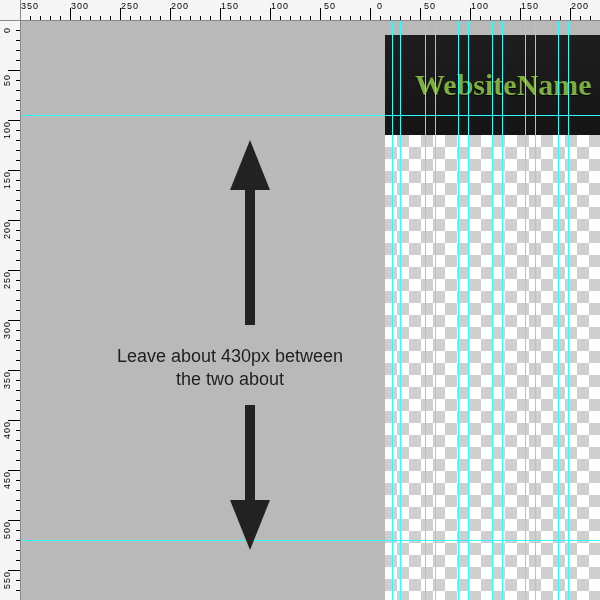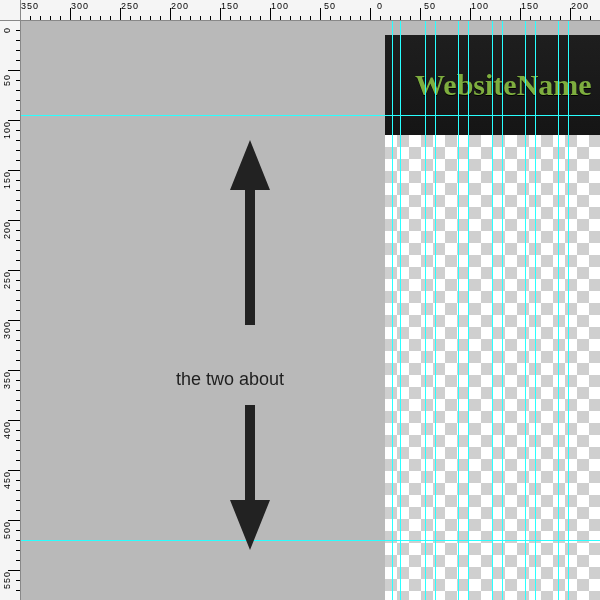--- a/index.html
+++ b/index.html
@@ -305,21 +305,21 @@
   <div class="doc-header">
     <span class="title">WebsiteName</span>
   </div>
 
   <div class="annotation">
     <svg viewBox="0 0 60 420">
       <path d="M30 5 L10 55 L25 55 L25 190 L35 190 L35 55 L50 55 Z" fill="#222"></path>
       <path d="M30 415 L10 365 L25 365 L25 270 L35 270 L35 365 L50 365 Z" fill="#222"></path>
     </svg>
     <div class="text">
-      <br>
+      <span>Leave about 430px between</span><br>
       <span>the two about</span>
     </div>
   </div>
 
 <div class="guide-h" style="top: 95px;"></div>
     <div class="guide-h" style="top: 520px;"></div>
     <div class="guide-v" style="left: 372px;"></div>
     <div class="guide-v" style="left: 380px;"></div>
     <div class="guide-v" style="left: 405px;"></div>
     <div class="guide-v" style="left: 415px;"></div>

